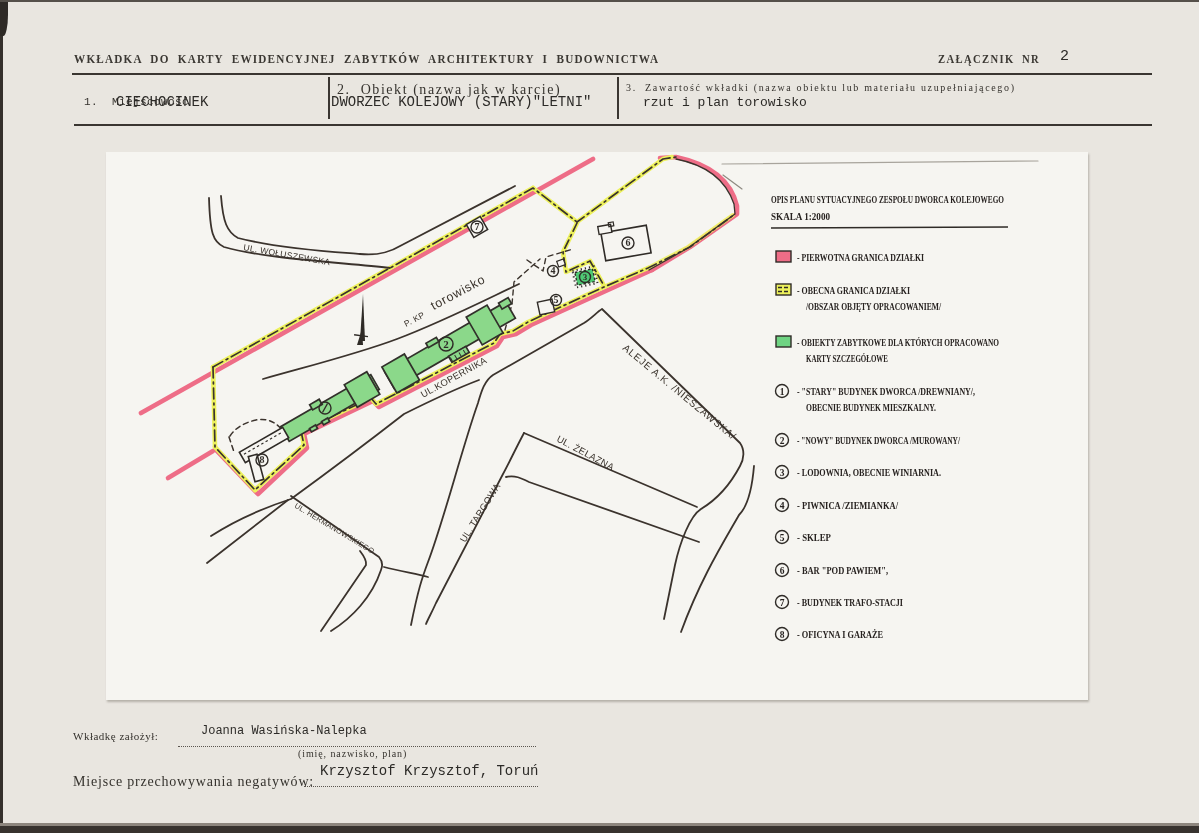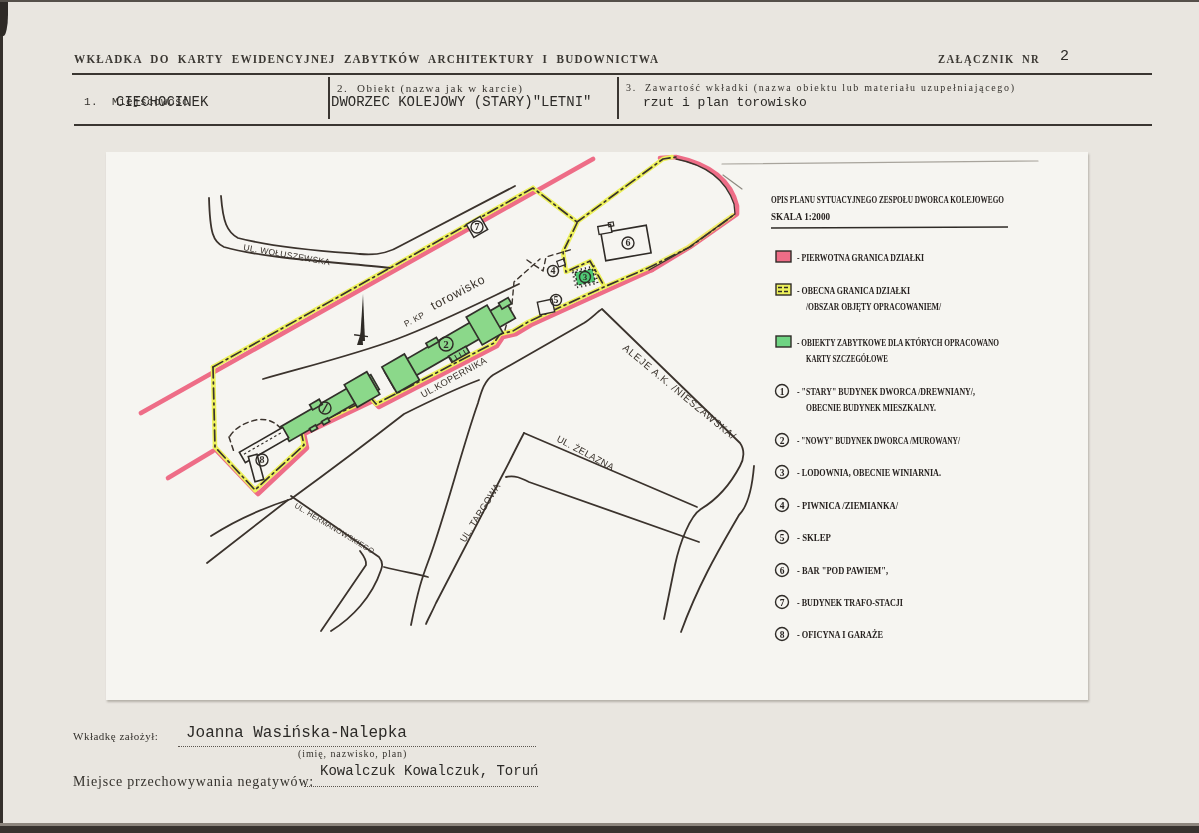--- a/index.html
+++ b/index.html
@@ -32,41 +32,41 @@
 <div class="abs" style="left:72px;top:73px;width:1080px;height:2px;background:#3a3631;"></div>
 
 <div class="abs" style="left:328px;top:77px;width:2px;height:42px;background:#3a3631;"></div>
 
 <div class="abs" style="left:617px;top:77px;width:2px;height:42px;background:#3a3631;"></div>
 
 <div class="abs ser" style="left:84px;top:96px;font-size:11px;letter-spacing:0.4px;font-family:Liberation Mono, monospace;">1.&nbsp; Miejscowość</div>
 
 <div class="abs mono" style="left:116px;top:94px;font-size:14px;">CIECHOCINEK</div>
 
-<div class="abs ser" style="left:337px;top:82px;font-size:11px;letter-spacing:1.55px;white-space:nowrap;">2.&nbsp; Obiekt (nazwa jak w karcie)</div>
+<div class="abs ser" style="left:337px;top:82px;font-size:14px;letter-spacing:1.55px;white-space:nowrap;">2.&nbsp; Obiekt (nazwa jak w karcie)</div>
 
 <div class="abs mono" style="left:331px;top:94px;font-size:14px;">DWORZEC KOLEJOWY (STARY)"LETNI"</div>
 
 <div class="abs ser" style="left:626px;top:82px;font-size:10px;letter-spacing:1.65px;white-space:nowrap;">3.&nbsp; Zawartość wkładki (nazwa obiektu lub materiału uzupełniającego)</div>
 
 <div class="abs mono" style="left:643px;top:95px;font-size:13px;">rzut i plan torowisko</div>
 
 <div class="abs" style="left:74px;top:124px;width:1078px;height:2px;background:#3a3631;"></div>
 
 <div class="abs ser" style="left:73px;top:730px;font-size:11px;letter-spacing:0.5px;">Wkładkę założył:</div>
 
-<div class="abs mono" style="left:186px;top:724px;font-size:16px;text-align:center;">Joanna Wasińska-Nalepka</div>
+<div class="abs mono" style="left:201px;top:724px;font-size:12px;text-align:center;">Joanna Wasińska-Nalepka</div>
 
 <div class="abs" style="left:178px;top:740px;width:358px;height:6px;border-bottom:1.6px dotted #5a554f;"></div>
 
 <div class="abs ser" style="left:298px;top:748px;font-size:10px;letter-spacing:0.9px;">(imię, nazwisko, plan)</div>
 
 <div class="abs ser" style="left:73px;top:774px;font-size:14px;letter-spacing:0.8px;text-align:right;">Miejsce przechowywania negatywów:</div>
 
-<div class="abs mono" style="left:320px;top:763px;font-size:14px;">Kowalczuk Kowalczuk, Toruń</div>
+<div class="abs mono" style="left:320px;top:763px;font-size:14px;">Krzysztof Krzysztof, Toruń</div>
 
 <div class="abs" style="left:304px;top:780px;width:234px;height:6px;border-bottom:1.6px dotted #5a554f;"></div>
 
 <div class="abs" style="left:106px;top:152px;width:982px;height:548px;background:#f6f5f1;box-shadow:1px 2px 2px rgba(120,115,105,0.45);"></div>
 <svg class="abs" style="left:106px;top:152px;" width="982" height="548" viewBox="106 152 982 548">
 <g fill="none" stroke-linecap="round" stroke-linejoin="round">
 
 <path d="M722,164 L1038,161" stroke="#a8a49c" stroke-width="1.2"></path>
 
 <path d="M723,175 L742,189" stroke="#8e8a82" stroke-width="1.2"></path>

